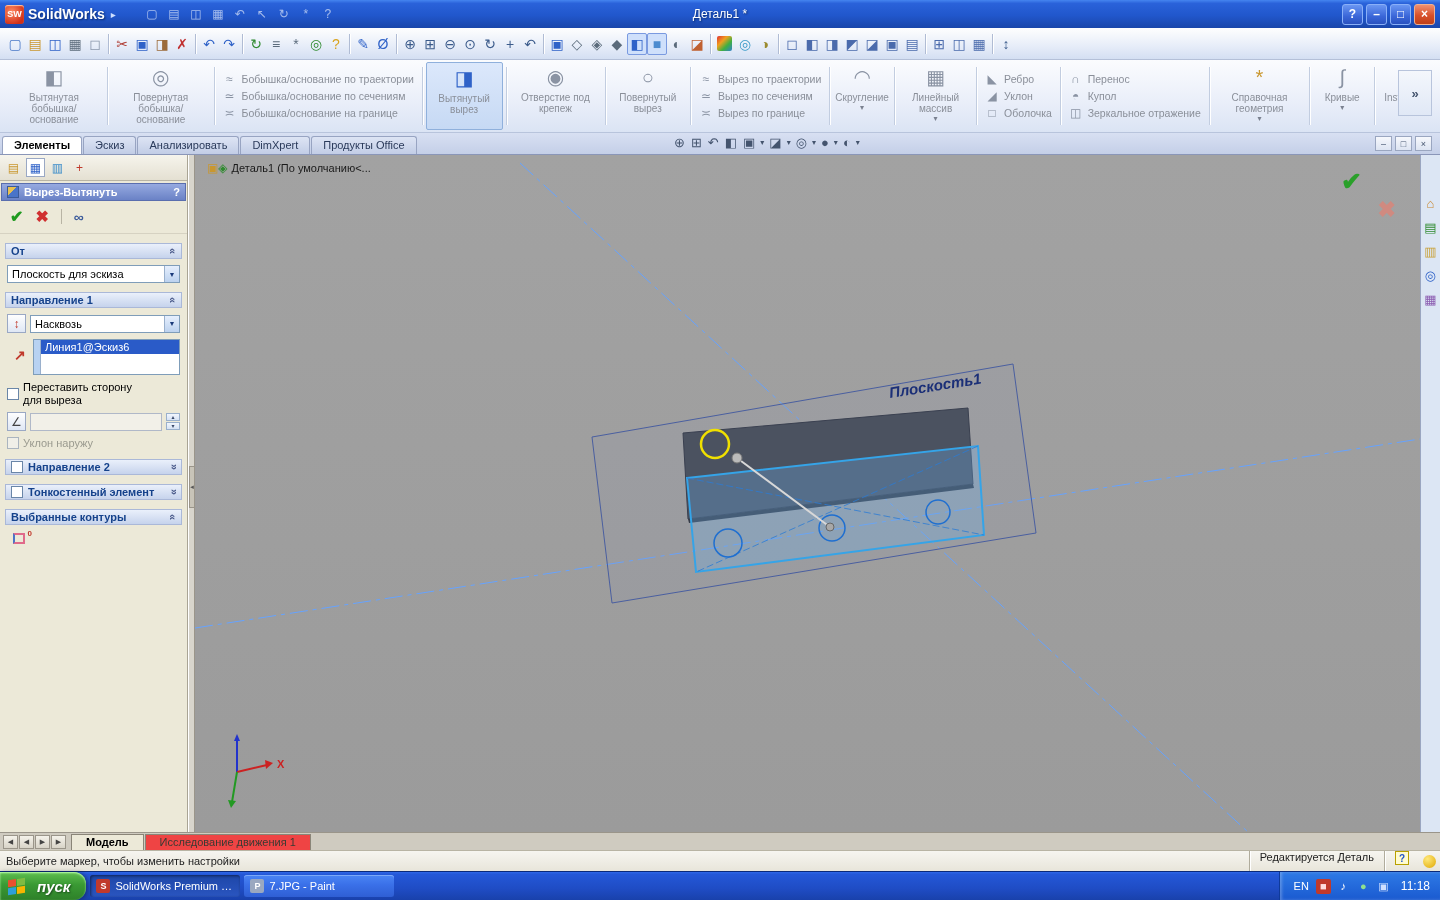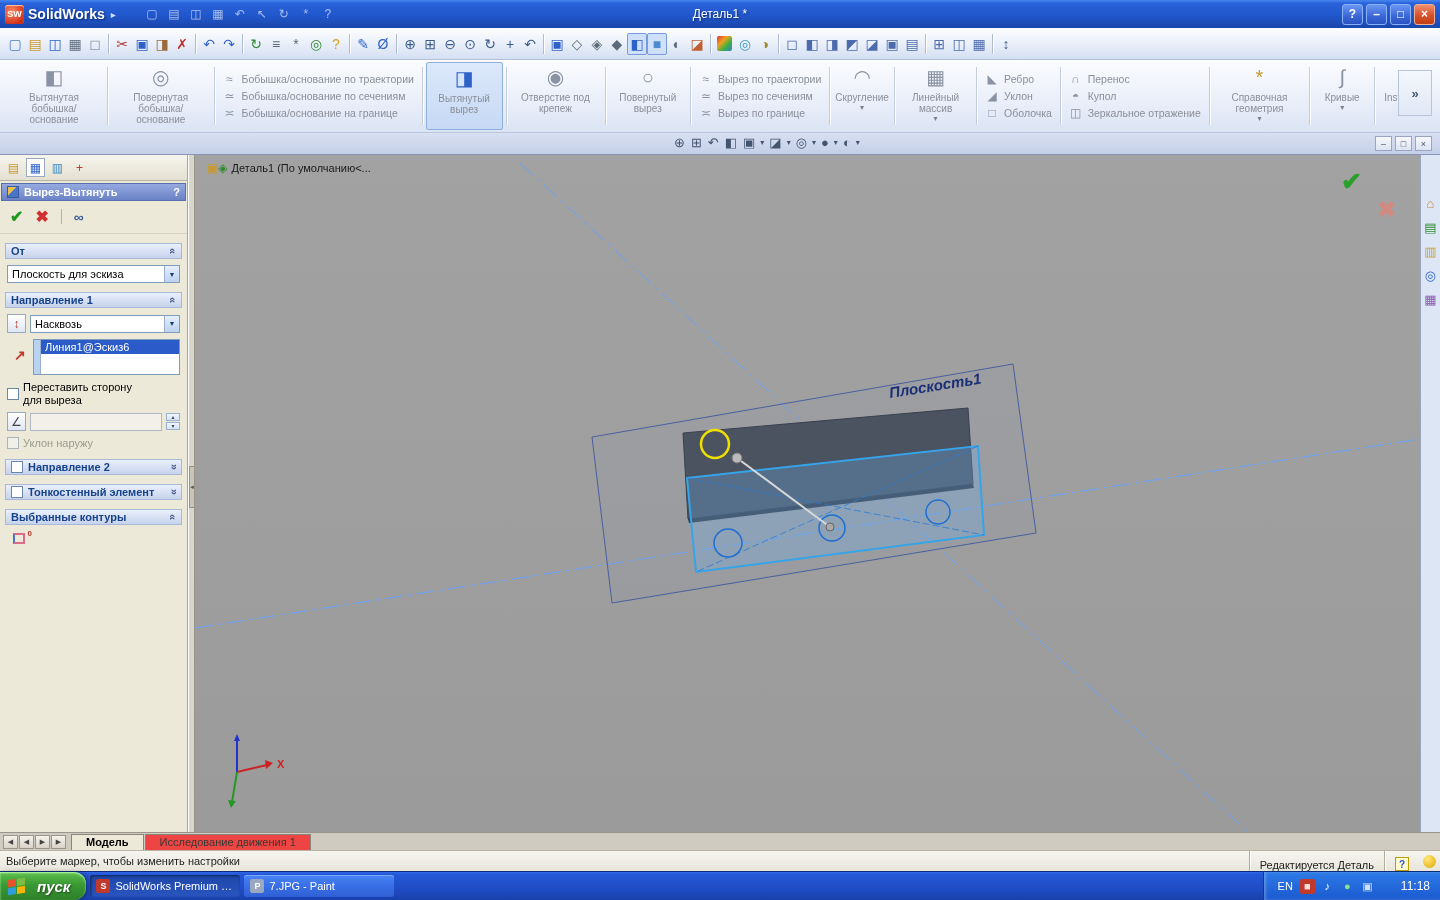--- a/index.html
+++ b/index.html
@@ -137,21 +137,21 @@
   .bt-nav{width:15px;height:14px;background:linear-gradient(#f4f2ea,#d8d4c8);border:1px solid #9a958a;font-size:7px;
     display:flex;align-items:center;justify-content:center;color:#444}
   #bt-items{display:flex;gap:1px}
   .bt-tab{padding:1px 14px 2px;font-size:11px;border:1px solid #8a8578;border-bottom:none;background:#ef4444;color:#3a3a33}
   .bt-tab.active{background:#ece9d8;font-weight:bold;color:#000}
 
   
   #statusbar{top:850px;height:21px;position:absolute;display:flex;align-items:center;background:linear-gradient(#f6f5f0,#e8e5da);
     border-top:1px solid #b8b4a4;color:#222;padding-left:6px}
   .sb-msg{flex:1}
-  .sb-cell{border-left:1px solid #b0ac9c;box-shadow:inset 1px 0 0 #fff;padding:0 10px;height:100%;display:flex;align-items:flex-end;gap:6px}
+  .sb-cell{border-left:1px solid #b0ac9c;box-shadow:inset 1px 0 0 #fff;padding:0 10px;height:100%;display:flex;align-items:flex-start;gap:6px}
   .sb-help{width:14px;height:14px;border:1px solid #b8a000;background:#fffbd0;color:#2255cc;font-weight:bold;font-size:10px;
     display:flex;align-items:center;justify-content:center}
   .sb-ball{width:13px;height:13px;border-radius:50%;background:radial-gradient(circle at 35% 30%,#ffe87a,#e0a800);margin:0 4px}
 
   
   #taskbar{top:871px;height:29px;position:absolute;display:flex;align-items:stretch;
     background:linear-gradient(#2f68e8 0%,#2458d8 8%,#1f4cc4 60%,#1941ab 100%);border-top:1px solid #0a2a7a}
   #start-button{display:flex;align-items:center;gap:12px;padding:0 16px 0 8px;border-radius:0 12px 12px 0;
     background:linear-gradient(#5fbf4f,#3a9a34 45%,#2e8029);box-shadow:inset 0 1px 2px #bfffaf,2px 0 4px rgba(0,0,0,.35);
     color:#fff;font-weight:bold;font-style:italic;font-size:15px;text-shadow:1px 1px 2px #1a4a1a}
@@ -164,21 +164,21 @@
     white-space:nowrap;overflow:hidden}
   .task-btn.active{background:linear-gradient(#1e47a8,#2a55c0);box-shadow:inset 1px 1px 3px rgba(0,0,0,.5)}
   .task-ico{width:14px;height:14px;border-radius:2px;display:flex;align-items:center;justify-content:center;
     font-size:9px;font-weight:bold;color:#fff;flex:none}
   .task-lbl{overflow:hidden;text-overflow:ellipsis}
   #tray{margin-left:auto;display:flex;align-items:center;gap:7px;padding:0 10px 0 14px;
     background:linear-gradient(#2e7ae6,#1a5ad0);border-left:1px solid #0f3a9a;box-shadow:inset 2px 0 3px rgba(255,255,255,.25)}
   .tray-lang{color:#fff;font-size:11px}
   #tray-icons{display:flex;gap:5px;align-items:center}
   .tray-ico{width:15px;height:15px;display:flex;align-items:center;justify-content:center;font-size:11px;border-radius:2px}
-  .tray-time{color:#fff;font-size:12px;margin-left:19px}
+  .tray-time{color:#fff;font-size:12px;margin-left:3px}
 </style>
 </head>
 <body>
 
 <div id="titlebar" class="band">
   <span class="sw-mark">SW</span>
   <span class="sw-text">SolidWorks</span>
   <span class="sw-arrow">▸</span>
   <div id="menu-icons">
       <span class="ghost-ico">▢</span>
@@ -375,20 +375,27 @@
       <span class="cm-sep"></span>
       <div class="cm-big">
         <span class="cm-ico" style="color: rgb(47, 98, 200);">↗</span>
         <span class="cm-lbl">Instant 3D</span>
       </div>
     </div>
   <div class="cm-overflow">»</div>
 </div>
 
 <div id="tabrow" class="band">
+  <div id="tab-items" style="display:flex;align-items:flex-end">
+      <span class="tab active">Элементы</span>
+      <span class="tab">Эскиз</span>
+      <span class="tab">Анализировать</span>
+      <span class="tab">DimXpert</span>
+      <span class="tab">Продукты Office</span>
+    </div>
   <div id="headsup">
       <span class="hu-ico">⊕</span>
       <span class="hu-ico">⊞</span>
       <span class="hu-ico">↶</span>
       <span class="hu-ico">◧</span>
       <span class="hu-ico">▣</span>
       <span class="hu-ico dd">▾</span>
       <span class="hu-ico">◪</span>
       <span class="hu-ico dd">▾</span>
       <span class="hu-ico">◎</span>

